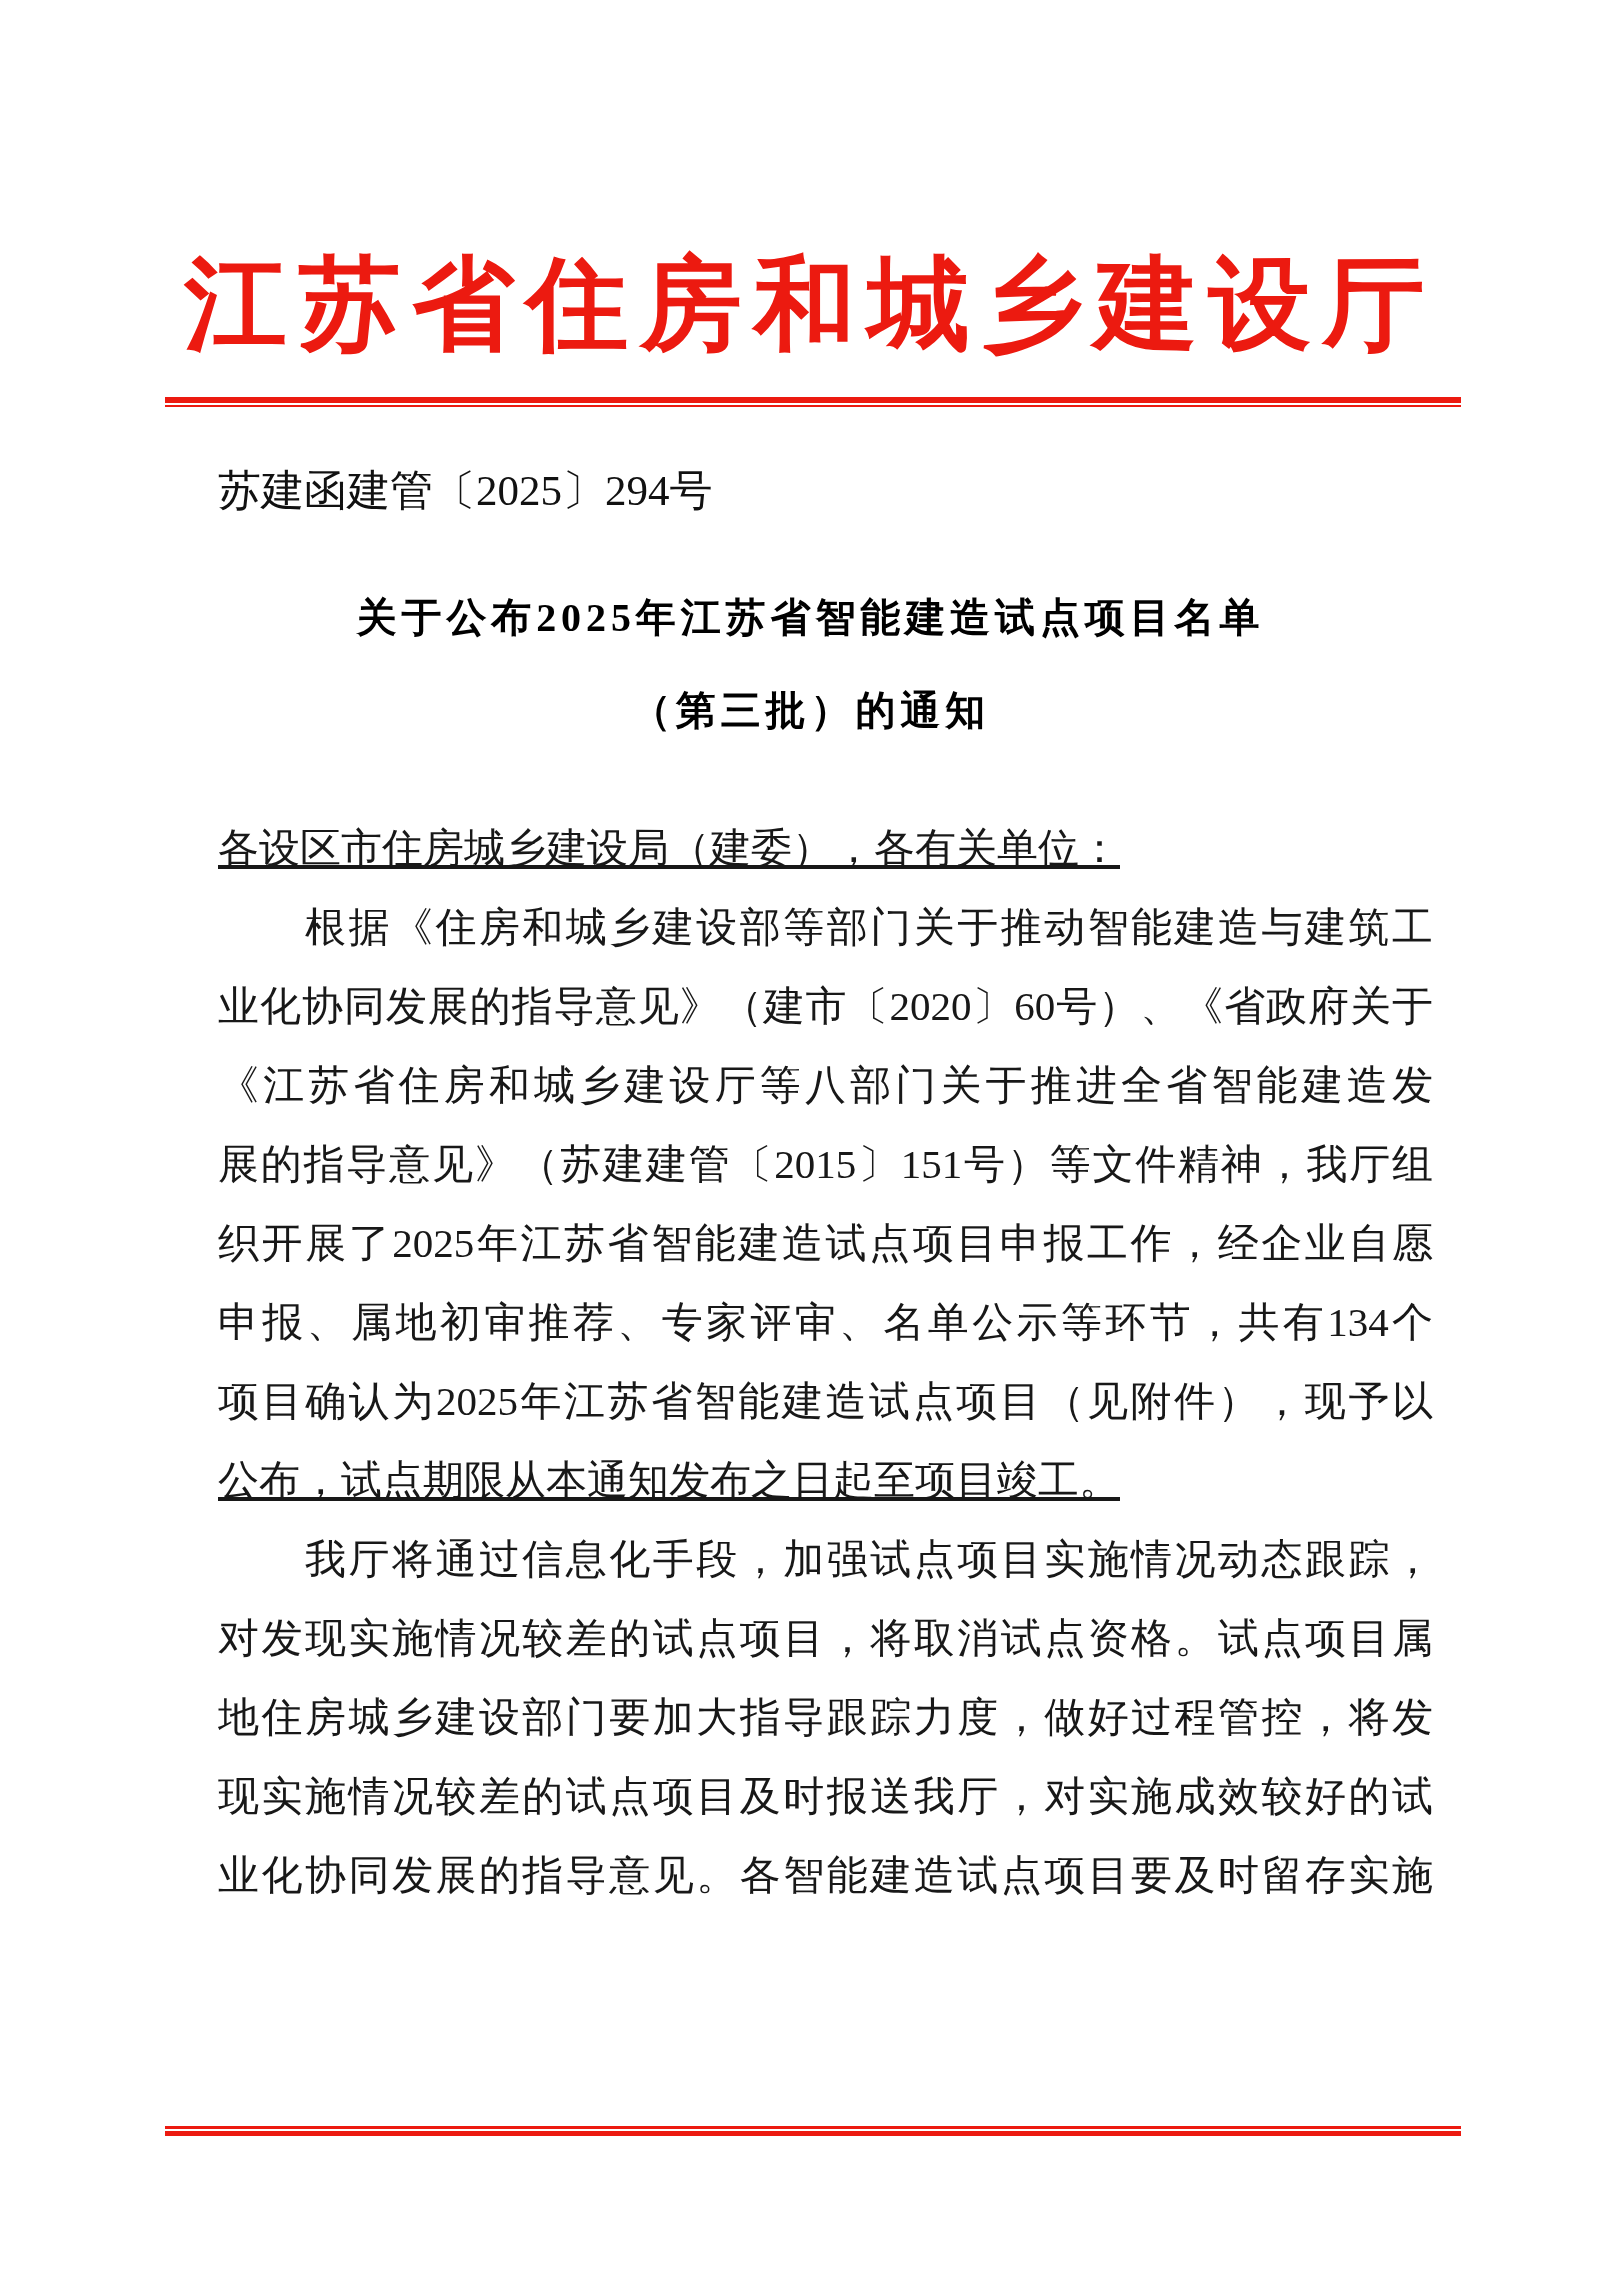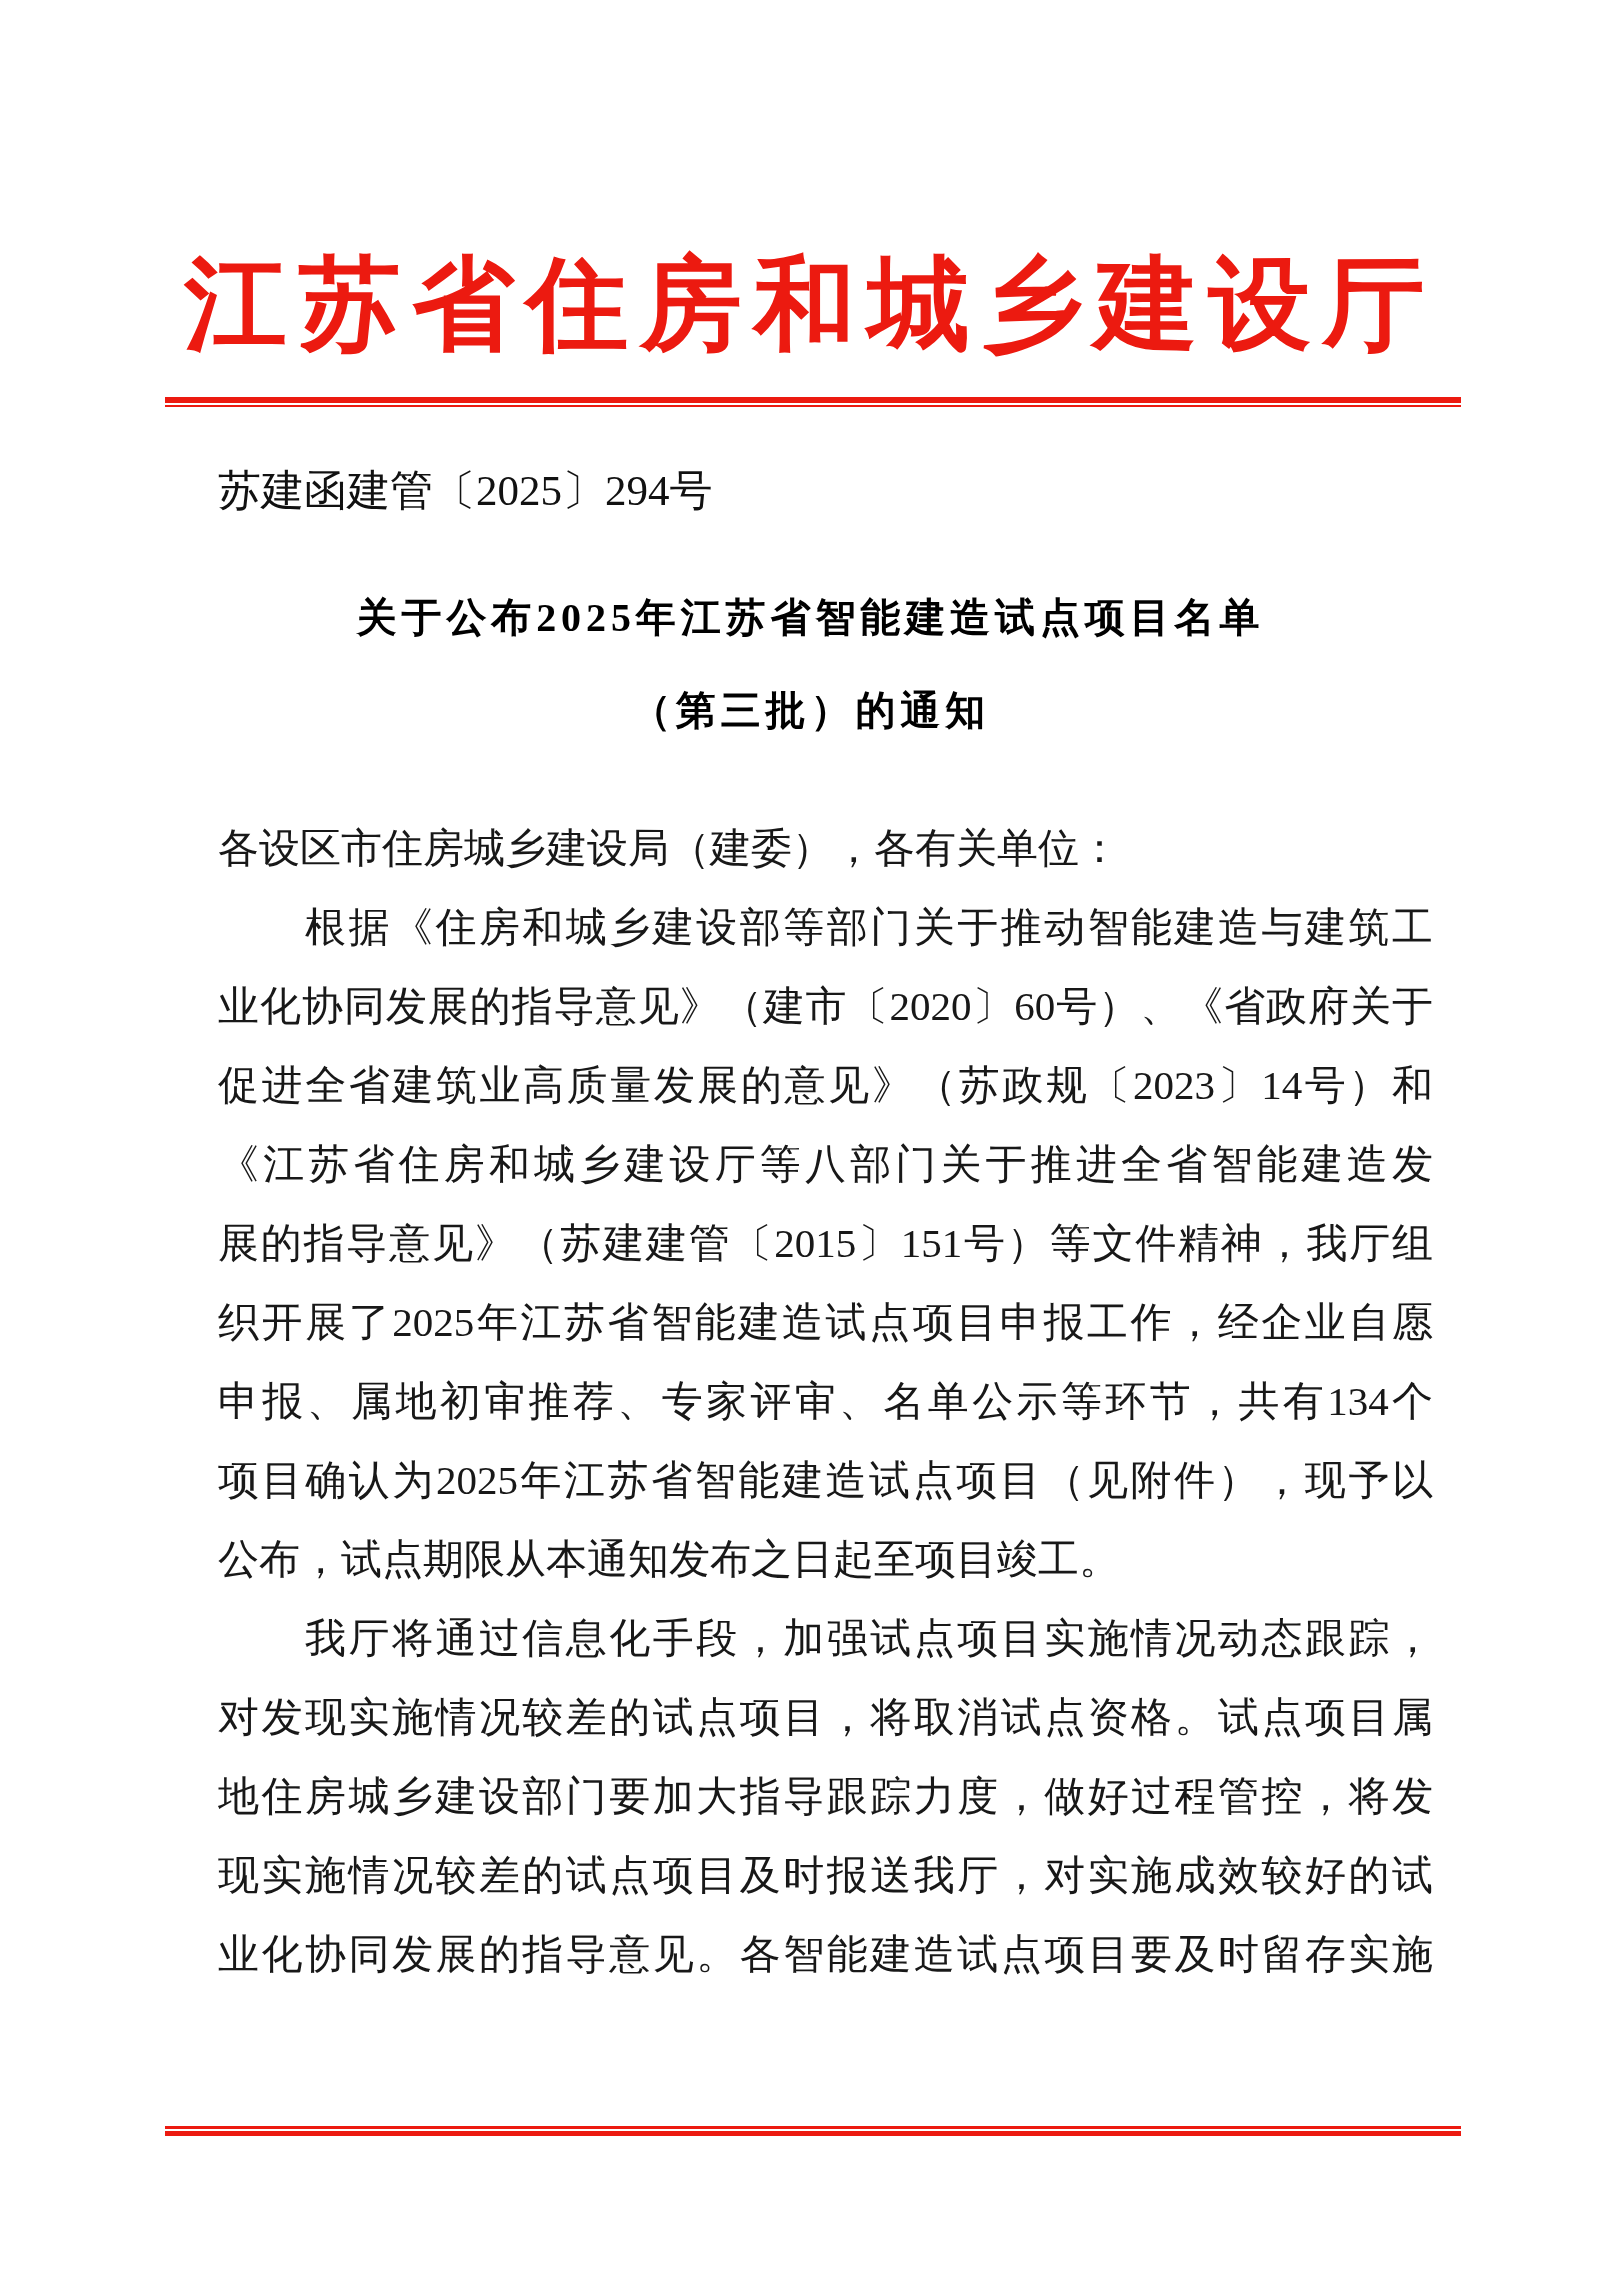--- a/index.html
+++ b/index.html
@@ -75,20 +75,21 @@
   .bl {
     font-size: 41px;
     line-height: 79px;
     text-align: justify;
     text-align-last: justify;
     white-space: nowrap;
   }
   .bl.pe {
     text-align-last: left;
     text-align: left;
+    text-decoration: underline;
   }
 </style>
 </head>
 <body>
 
 <div class="page">
 
   <div class="agency-header">江苏省住房和城乡建设厅</div>
 
   <div class="rule rule-top">
@@ -101,21 +102,20 @@
 
   <div class="doc-title">
     <div>关于公布2025年江苏省智能建造试点项目名单</div>
     <div>（第三批）的通知</div>
   </div>
 
   <div class="body-text">
     <div class="bl pe">各设区市住房城乡建设局（建委），各有关单位：</div>
     <div class="bl">　　根据《住房和城乡建设部等部门关于推动智能建造与建筑工</div>
     <div class="bl">业化协同发展的指导意见》（建市〔2020〕60号）、《省政府关于</div>
-    <div class="bl">促进全省建筑业高质量发展的意见》（苏政规〔2023〕14号）和</div>
     <div class="bl">《江苏省住房和城乡建设厅等八部门关于推进全省智能建造发</div>
     <div class="bl">展的指导意见》（苏建建管〔2015〕151号）等文件精神，我厅组</div>
     <div class="bl">织开展了2025年江苏省智能建造试点项目申报工作，经企业自愿</div>
     <div class="bl">申报、属地初审推荐、专家评审、名单公示等环节，共有134个</div>
     <div class="bl">项目确认为2025年江苏省智能建造试点项目（见附件），现予以</div>
     <div class="bl pe">公布，试点期限从本通知发布之日起至项目竣工。</div>
     <div class="bl">　　我厅将通过信息化手段，加强试点项目实施情况动态跟踪，</div>
     <div class="bl">对发现实施情况较差的试点项目，将取消试点资格。试点项目属</div>
     <div class="bl">地住房城乡建设部门要加大指导跟踪力度，做好过程管控，将发</div>
     <div class="bl">现实施情况较差的试点项目及时报送我厅，对实施成效较好的试</div>

